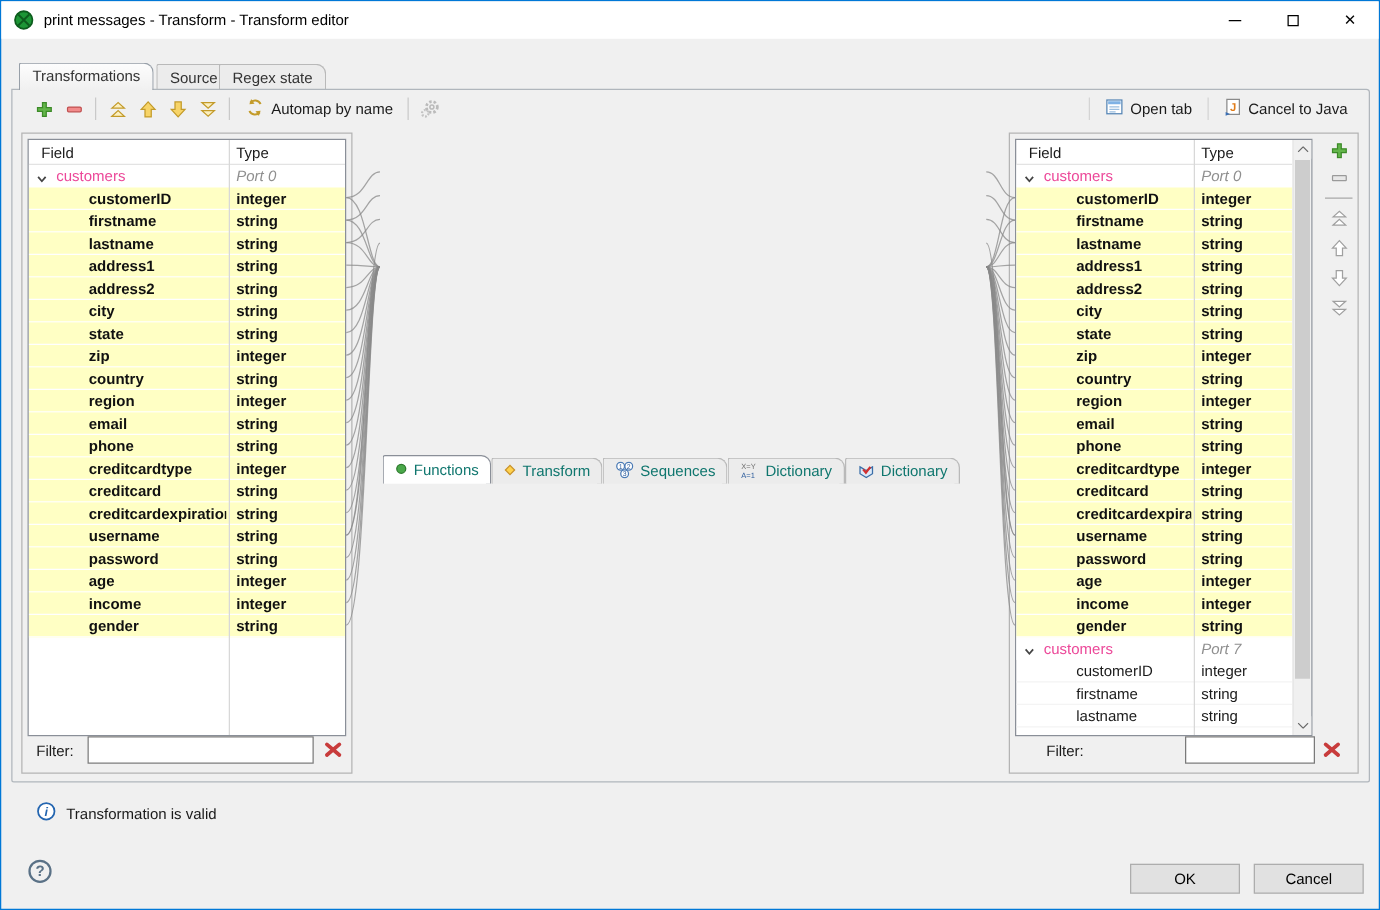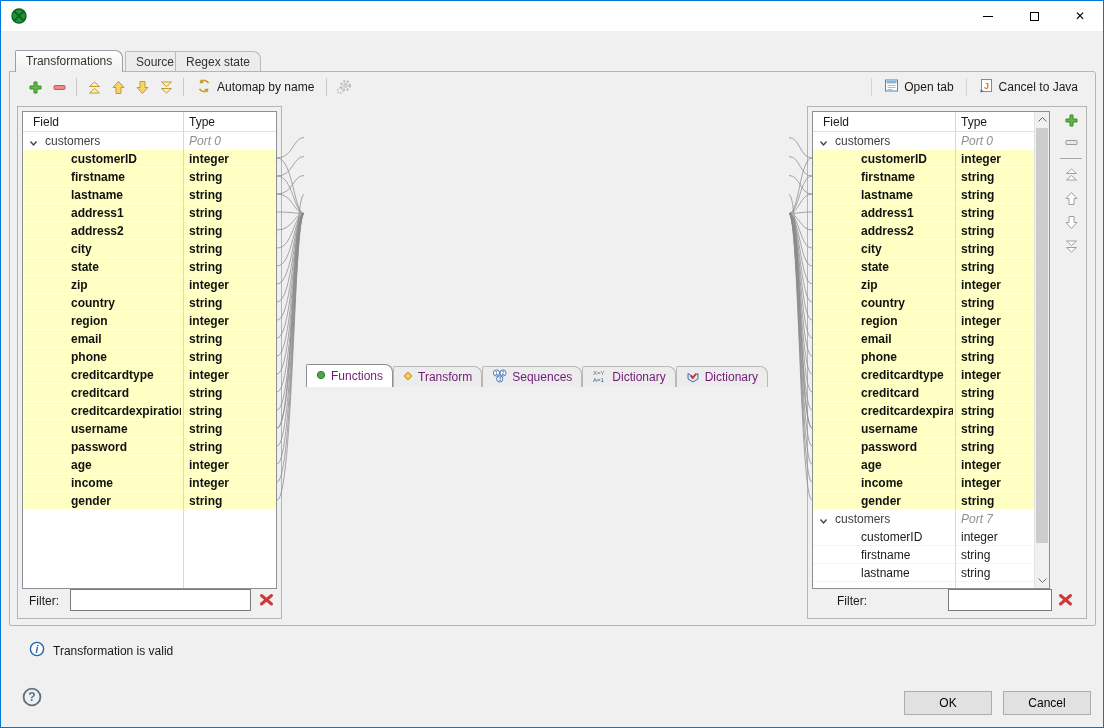--- a/index.html
+++ b/index.html
@@ -28,21 +28,21 @@
   
   .group{position:absolute;border:1px solid #b4b4b4;background:#f0f0f0;z-index:3;}
   .table{position:absolute;background:#fff;border:1px solid #8a8f98;overflow:hidden;}
   .rows-area{position:absolute;left:0;top:0;bottom:0;overflow:hidden;}
   .trow{position:relative;height:18px;}
   .thead{height:20px;border-bottom:1px solid #e3e3e3;}
   .thead span{position:absolute;top:3px;color:#1a1a1a;}
   .coldiv{position:absolute;top:0;bottom:0;width:1px;background:#d8d8d8;z-index:0;}
   .grow{background:#fff;}
   .chev{position:absolute;left:6px;top:5px;}
-  .gname{position:absolute;left:22px;top:2px;color:#404040;}
+  .gname{position:absolute;left:22px;top:2px;color:#ec4899;}
   .gport{position:absolute;top:2px;color:#8f8f8f;font-style:italic;}
   .frow.mapped{background:var(--yellow);border-bottom:1px solid #fff;}
   .frow .fname{position:absolute;left:48px;top:2px;white-space:nowrap;overflow:hidden;}
   .frow .ftype{position:absolute;top:2px;white-space:nowrap;}
   .frow.mapped .fname,.frow.mapped .ftype{font-weight:bold;color:#111;}
   .frow.plain{border-bottom:1px solid #f4f4f4;}
   .filterrow{position:absolute;left:4px;right:4px;bottom:5px;height:24px;}
   .flabel{position:absolute;top:5px;font-size:12px;color:#1a1a1a;}
   .finput{position:absolute;height:22px;border:1px solid #7a7a7a;background:#fff;font-size:12px;padding:0 4px;}
   .clearx{position:absolute;top:4px;width:16px;height:16px;cursor:default;}
@@ -51,21 +51,21 @@
   .xhead{position:relative;height:22px;border-bottom:1px solid #dcdcdc;}
   .xhead span{position:absolute;left:10px;top:4px;color:#1a1a1a;}
   .xrow{position:relative;height:19px;border-bottom:1px solid #ededed;}
   .xrow .xico{position:absolute;left:5px;top:2px;}
   .xrow .xlabel{position:absolute;left:25px;top:3px;color:#111;}
   .selbg{position:absolute;left:0;top:0;bottom:0;width:400px;background:var(--sel);}
   .dots-btn{position:absolute;left:368px;top:1px;width:24px;height:16px;border:2px solid #4f96d8;border-radius:3px;background:linear-gradient(#fafafa,#e6e6e6);font-size:10px;font-weight:bold;line-height:10px;text-align:center;color:#333;padding:0;}
   .addrow .xlabel{font-style:italic;color:#1a1a1a;}
   
   .ftabs{position:absolute;left:305px;top:363px;height:23px;display:flex;z-index:4;}
-  .ftab{display:flex;align-items:center;gap:5px;padding:0 9px;height:21px;margin-top:2px;border:1px solid #b9b9b9;border-bottom:none;border-radius:2px 8px 0 0;background:#ececec;color:#701a75;white-space:nowrap;}
+  .ftab{display:flex;align-items:center;gap:5px;padding:0 9px;height:21px;margin-top:2px;border:1px solid #b9b9b9;border-bottom:none;border-radius:2px 8px 0 0;background:#ececec;color:#0f766e;white-space:nowrap;}
   .ftab.active{background:#fff;border-color:#8a8f98;height:23px;margin-top:0;z-index:2;}
   #func-list{left:305px;top:385px;width:480px;height:195px;}
   #func-rows{right:15px;bottom:15px;}
   .fnhead{position:relative;height:22px;}
   .fnhead span{position:absolute;left:10px;top:4px;}
   .librow{position:relative;height:18px;border-bottom:1px solid #f0f0f0;}
   .librow .chev{left:10px;}
   .librow .libname{position:absolute;left:28px;top:2px;color:#111;}
   .funcrow{position:relative;height:18px;border-bottom:1px solid #f0f0f0;padding-left:52px;padding-top:2px;white-space:nowrap;}
   .fret,.fargs{color:#8a8a8a;}
@@ -88,20 +88,21 @@
 </head>
 <body>
 
 <div id="win">
 
   <div class="titlebar">
     <span class="app-icon"><svg width="16" height="16">
           <circle cx="8" cy="8" r="7" fill="#1d9636" stroke="#0d5c1d" stroke-width="1.4"></circle>
           <path d="M3.6 3.6 Q8 8 12.4 12.4 M12.4 3.6 Q8 8 3.6 12.4" stroke="#0d5c1d" stroke-width="1.5" fill="none"></path>
         </svg></span>
+    <span class="window-title">print messages - Transform - Transform editor</span>
     <div class="winbtns">
       <div class="wbtn">
           <div class="min-glyph"></div>
         </div>
       <div class="wbtn">
           <div class="max-glyph"></div>
         </div>
       <div class="wbtn">
           <span class="close-glyph">✕</span>
         </div>

